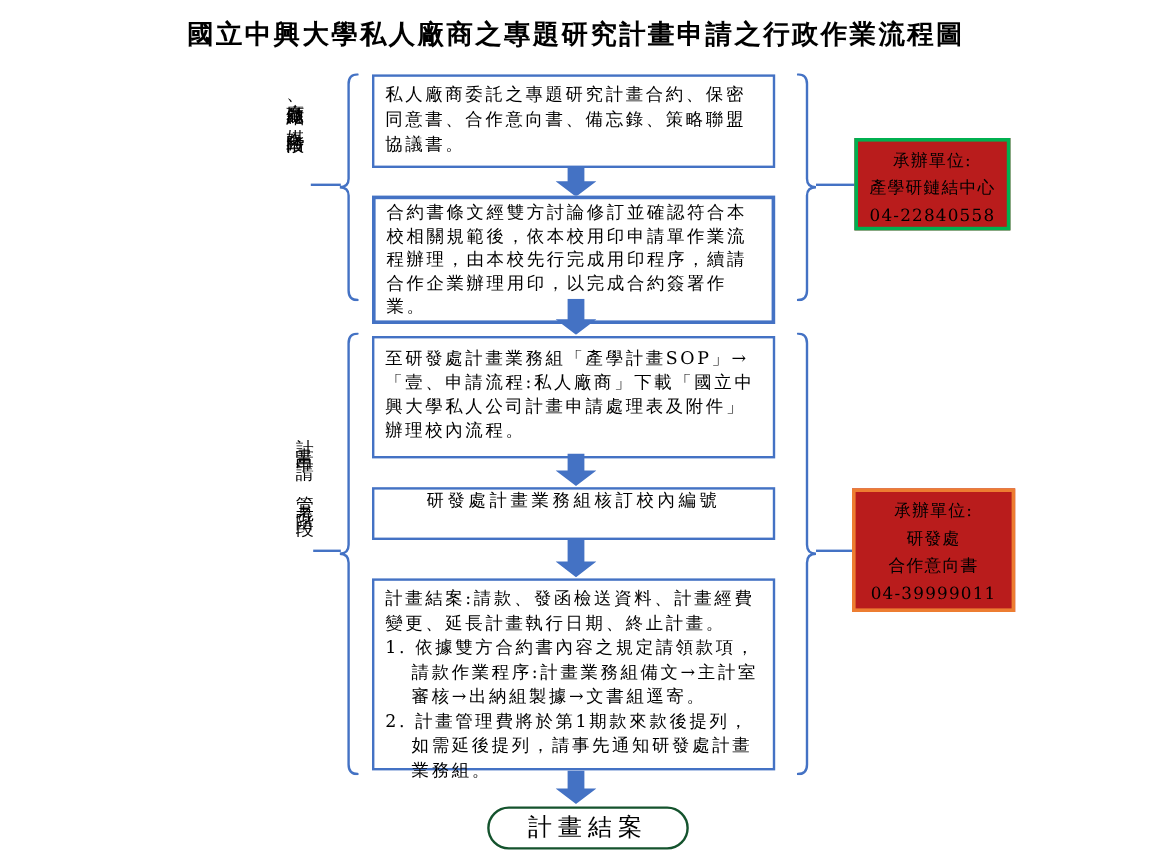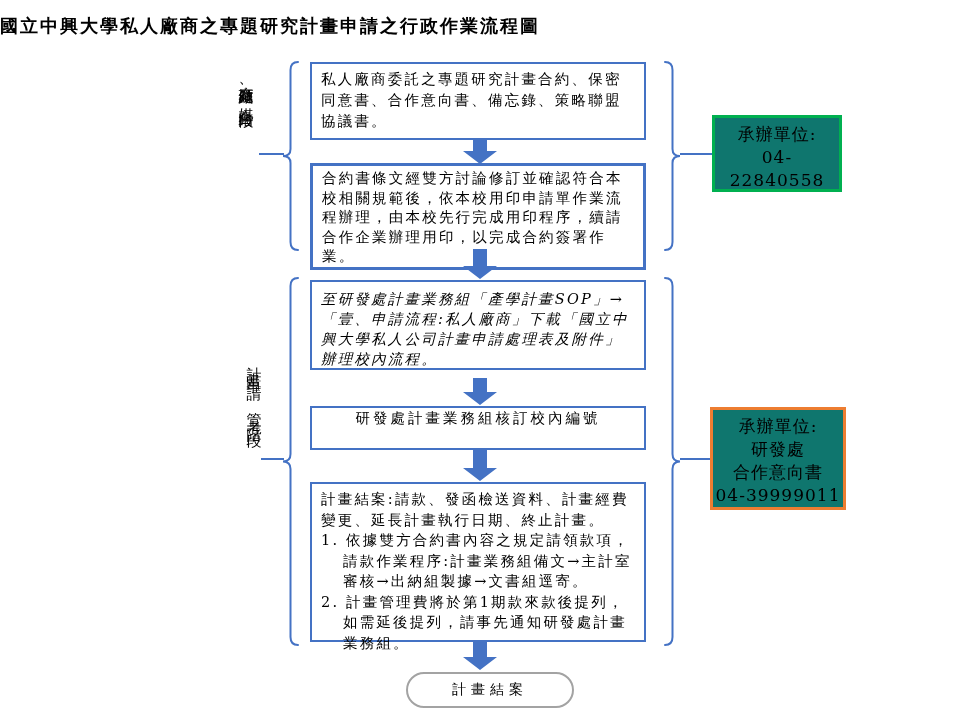--- a/index.html
+++ b/index.html
@@ -10,21 +10,22 @@
     background: #fff;
     font-family: "DejaVu Serif", serif;
     color: #000;
     overflow: hidden;
   }
   .title {
     position: absolute;
     top: 14px;
     left: 0;
     width: 100%;
-    font-size: 18px;
+    text-align: center;
+    font-size: 22px;
     font-weight: bold;
     letter-spacing: 2px;
     font-family: Liberation Serif, serif;
   }
   
   .fbox {
     position: absolute;
     left: 310px;
     width: 336px;
     box-sizing: border-box;
@@ -53,42 +54,42 @@
     writing-mode: vertical-rl;
     text-orientation: upright;
     font-size: 15px;
   }
   .vlabel.s1 { letter-spacing: 1.5px; }
   .vlabel.s2 { letter-spacing: 6.5px; }
   
   .contact {
     position: absolute;
     box-sizing: border-box;
-    background: #0f766e;
+    background: #b91c1c;
     text-align: center;
-    font-size: 17px;
+    font-size: 14px;
     line-height: 23px;
     letter-spacing: 1px;
     padding-top: 5px;
   }
   .contact.green { border: 3px solid #00B050; }
   .contact.orange { border: 3px solid #ED7D31; }
   
   .terminator {
     position: absolute;
     left: 406px;
     top: 672px;
     width: 168px;
     height: 36px;
     box-sizing: border-box;
-    border: 2px solid #a3a3a3;
+    border: 2px solid #14532d;
     border-radius: 18px;
     text-align: center;
     line-height: 31px;
-    font-size: 14px;
+    font-size: 20px;
     letter-spacing: 5px;
     background: #fff;
   }
 </style>
 </head>
 <body>
 
 <div class="stage">
 
   <div class="title">國立中興大學私人廠商之專題研究計畫申請之行政作業流程圖</div>
@@ -120,21 +121,21 @@
   <svg class="arrow" style="top:140px;" width="34" height="24" viewBox="0 0 34 24">
     <polygon points="10,0 24,0 24,11 34,11 17,24 0,11 10,11"></polygon>
   </svg>
 
   <div class="fbox b2" style="top:163px; height:107px;">合約書條文經雙方討論修訂並確認符合本校相關規範後，依本校用印申請單作業流程辦理，由本校先行完成用印程序，續請合作企業辦理用印，以完成合約簽署作業。</div>
 
   <svg class="arrow" style="top:249px;" width="34" height="30" viewBox="0 0 34 30">
     <polygon points="10,0 24,0 24,17 34,17 17,30 0,17 10,17"></polygon>
   </svg>
 
-  <div class="fbox b3" style="top:280px; height:90px;font-style:italic;">至研發處計畫業務組「產學計畫SOP」→「壹、申請流程:私人廠商」下載「國立中興大學私人公司計畫申請處理表及附件」辦理校內流程。</div>
+  <div class="fbox b3" style="top:280px; height:102px;">至研發處計畫業務組「產學計畫SOP」→「壹、申請流程:私人廠商」下載「國立中興大學私人公司計畫申請處理表及附件」辦理校內流程。</div>
 
   <svg class="arrow" style="top:378px;" width="34" height="27" viewBox="0 0 34 27">
     <polygon points="10,0 24,0 24,14 34,14 17,27 0,14 10,14"></polygon>
   </svg>
 
   <div class="fbox b4" style="top:406px; height:44px;">
     <span>研發處計畫業務組核訂校內編號</span>
   </div>
 
   <svg class="arrow" style="top:450px;" width="34" height="31" viewBox="0 0 34 31">
@@ -148,20 +149,21 @@
   </div>
 
   <svg class="arrow" style="top:642px;" width="34" height="28" viewBox="0 0 34 28">
     <polygon points="10,0 24,0 24,15 34,15 17,28 0,15 10,15"></polygon>
   </svg>
 
   <div class="terminator">計畫結案</div>
 
   <div class="contact green" style="left:712px; top:115px; width:130px; height:77px;">
     <div>承辦單位:</div>
+    <div>產學研鏈結中心</div>
     <div>04-22840558</div>
   </div>
 
   <div class="contact orange" style="left:710px; top:407px; width:136px; height:103px;">
     <div>承辦單位:</div>
     <div>研發處</div>
     <div>合作意向書</div>
     <div>04-39999011</div>
   </div>
 

